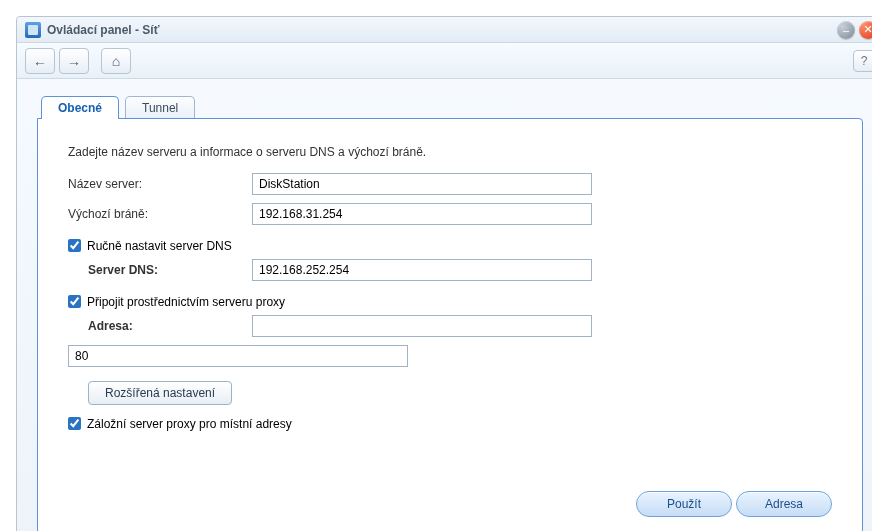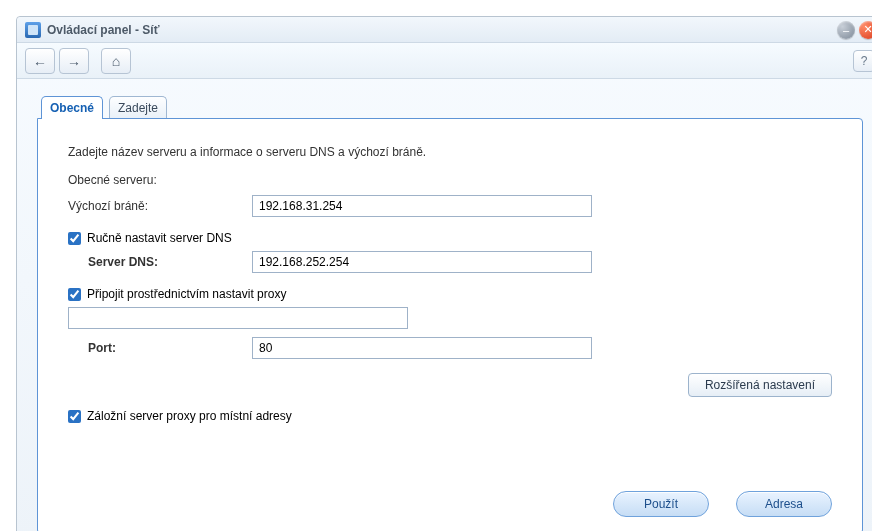--- a/index.html
+++ b/index.html
@@ -75,21 +75,21 @@
     flex:1;
     padding: 16px 20px 8px 20px;
     display:flex; flex-direction:column;
   }
   .tabs {
     display:flex;
     gap:6px;
     padding-left: 4px;
   }
   .tab {
-    padding: 4px 8px;
+    padding: 4px 16px;
     border: 1px solid #9fb7d2;
     border-bottom: none;
     border-radius: 5px 5px 0 0;
     background: linear-gradient(#fdfeff, #e8f0f8);
     color:#3a4a5c;
     cursor:pointer;
     position:relative;
     top:1px;
   }
   .tab.active {
@@ -114,21 +114,21 @@
     display:flex;
     align-items:center;
     margin-bottom: 8px;
   }
   .row label.field-label {
     width: 184px;
     color:#333;
   }
   .row.indent label.field-label { padding-left: 20px; width:184px;font-weight:bold; }
   .row.indent { margin-left: 0; }
-  .check-row { display:flex; align-items:flex-end; margin: 6px 0 6px 0; }
+  .check-row { display:flex; align-items:flex-start; margin: 6px 0 6px 0; }
   .check-row input[type=checkbox]{ margin-right:6px; accent-color:#2a72c4; }
   .text-input {
     width: 340px;
     height: 22px;
     border: 1px solid #9fb2c8;
     padding: 2px 6px;
     font-family: inherit;
     font-size: 12px;
     background:#fff;
   }
@@ -136,26 +136,26 @@
     display:inline-flex; align-items:center; justify-content:center;
     height: 24px;
     padding: 0 16px;
     border: 1px solid #9cb3cc;
     border-radius: 4px;
     background: linear-gradient(#ffffff, #e6eef6);
     color:#2a3a4d;
     cursor:pointer;
     font-size:12px;
   }
-  .btn-row { margin: 6px 0 6px 20px; text-align: right; }
+  .btn-row { margin: 6px 0 6px 20px; }
   .footer-btns {
     margin-top:auto;
     display:flex;
     justify-content:flex-end;
-    gap: 27px;
+    gap: 4px;
     padding-top: 8px;
   }
   .pill-btn {
     width: 96px; height: 26px;
     border: 1px solid #6fa2dc;
     border-radius: 13px;
     background: linear-gradient(#e9f3ff, #c6ddf5);
     color:#1d4f8c;
     display:flex; align-items:center; justify-content:center;
     cursor:pointer;
@@ -193,56 +193,57 @@
       </div>
     <div class="spacer"></div>
     <div class="help-q">
         <span>?</span>
       </div>
   </div>
 
   <div class="content">
     <div class="tabs">
       <div class="tab active">Obecné</div>
-      <div class="tab">Zadejte</div>
+      <div class="tab">Tunnel</div>
     </div>
 
     <div class="panel">
       <div class="desc">Zadejte název serveru a informace o serveru DNS a výchozí bráně.</div>
 
       <div class="row">
-        <label class="field-label">Obecné serveru:</label>
+        <label class="field-label">Název server:</label>
+        <input class="text-input" type="text" value="DiskStation" style="">
       </div>
 
       <div class="row">
         <label class="field-label">Výchozí bráně:</label>
         <input class="text-input" type="text" value="192.168.31.254" style="">
       </div>
 
       <div class="check-row">
         <input type="checkbox" checked="" style="">
         <span>Ručně nastavit server DNS</span>
       </div>
 
       <div class="row indent">
         <label class="field-label">Server DNS:</label>
         <input class="text-input" type="text" value="192.168.252.254" style="">
       </div>
 
       <div class="check-row">
         <input type="checkbox" checked="" style="">
-        <span>Připojit prostřednictvím nastavit proxy</span>
+        <span>Připojit prostřednictvím serveru proxy</span>
       </div>
 
       <div class="row indent">
+        <label class="field-label">Adresa:</label>
         <input class="text-input" type="text" value="" style="">
       </div>
 
       <div class="row indent">
-        <label class="field-label">Port:</label>
         <input class="text-input" type="text" value="80" style="">
       </div>
 
       <div class="btn-row">
         <div class="btn">Rozšířená nastavení</div>
       </div>
 
       <div class="check-row">
         <input type="checkbox" checked="" style="">
         <span>Záložní server proxy pro místní adresy</span>

